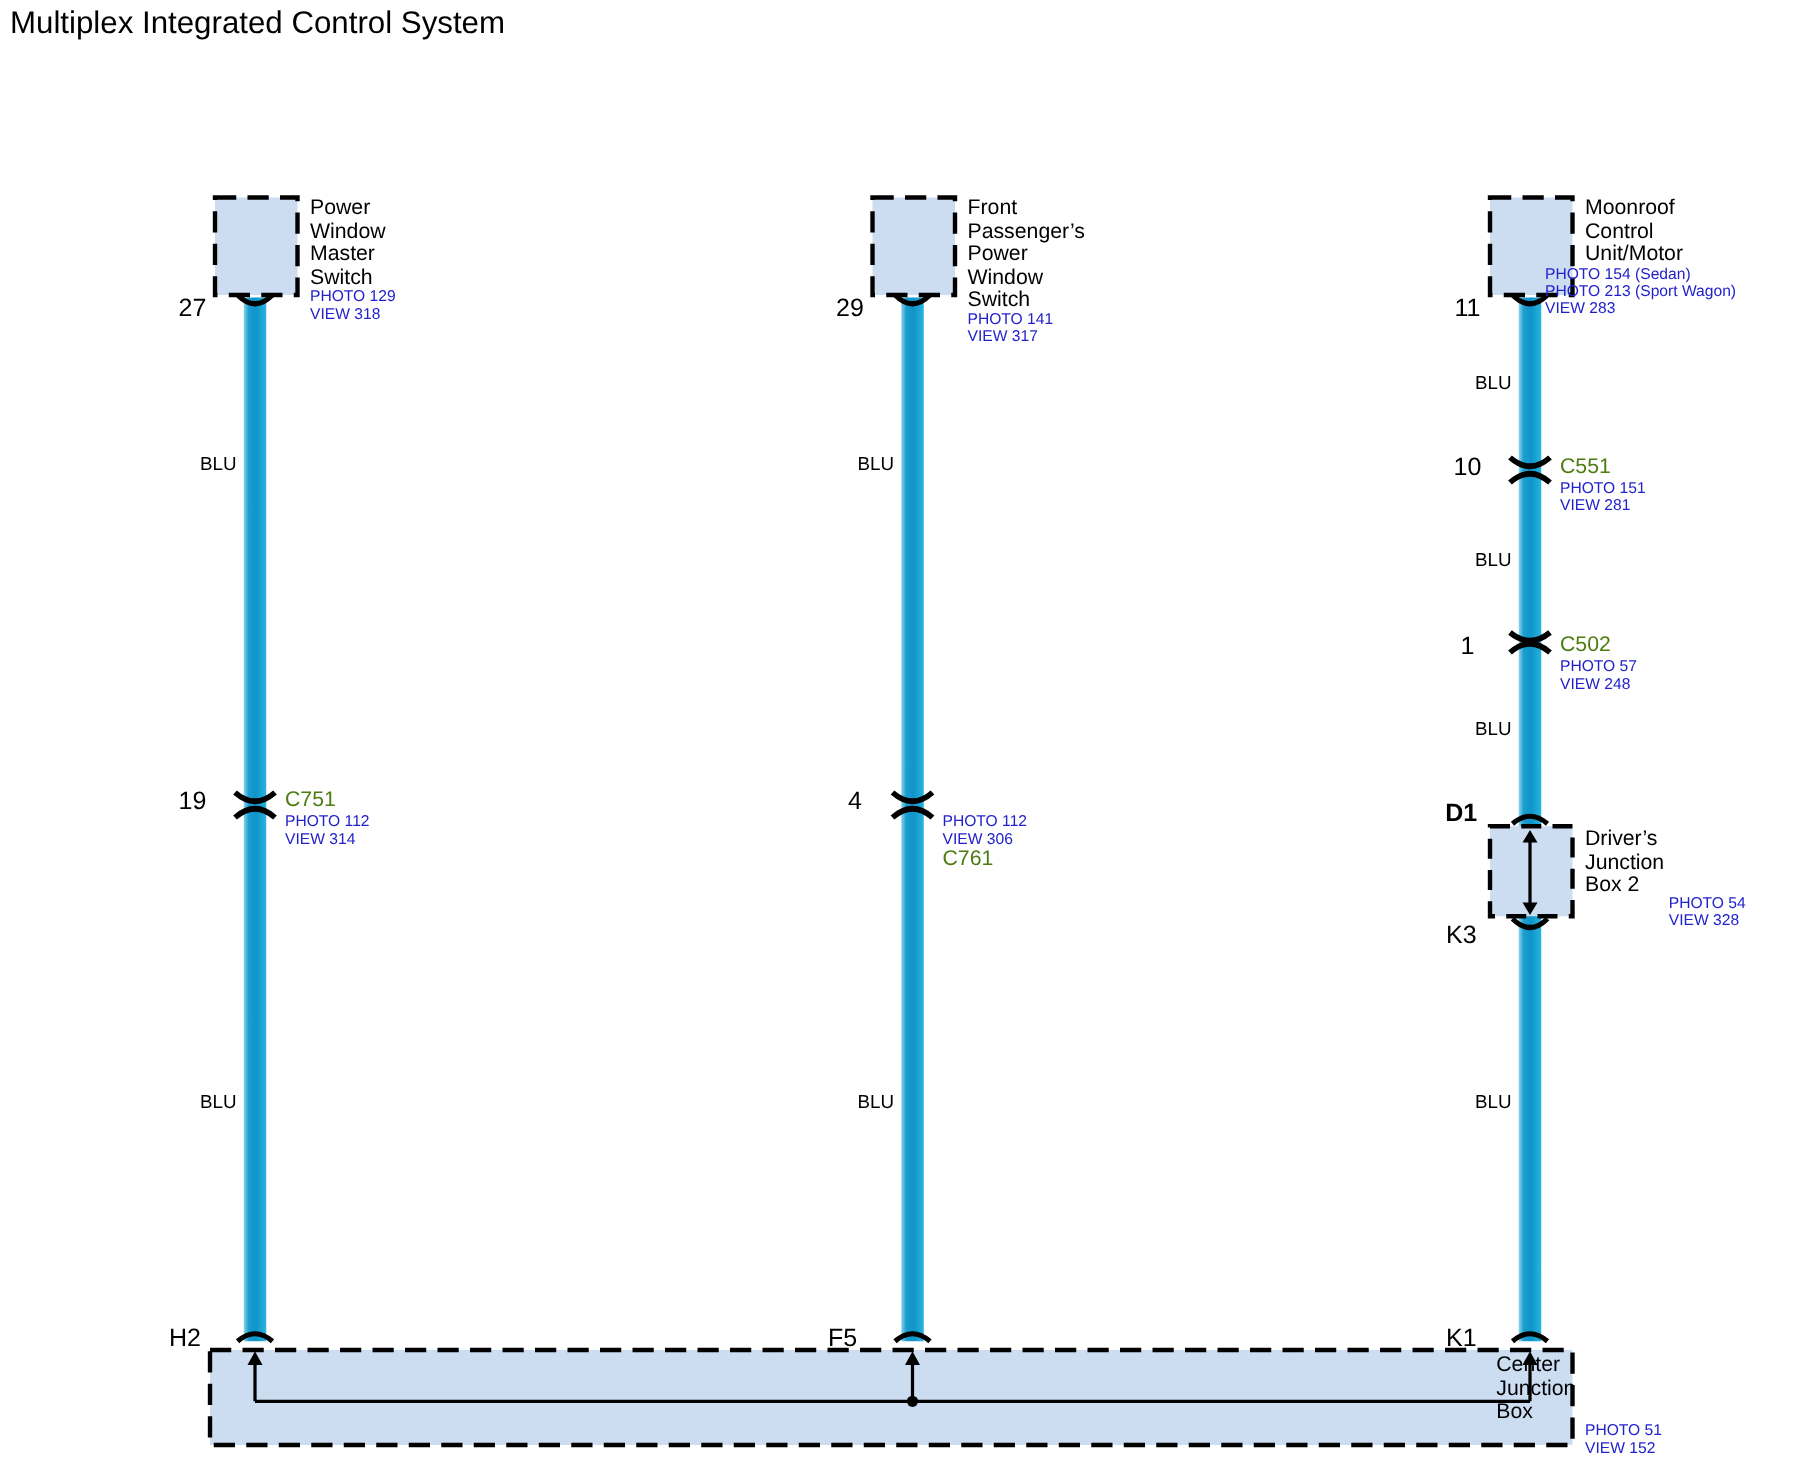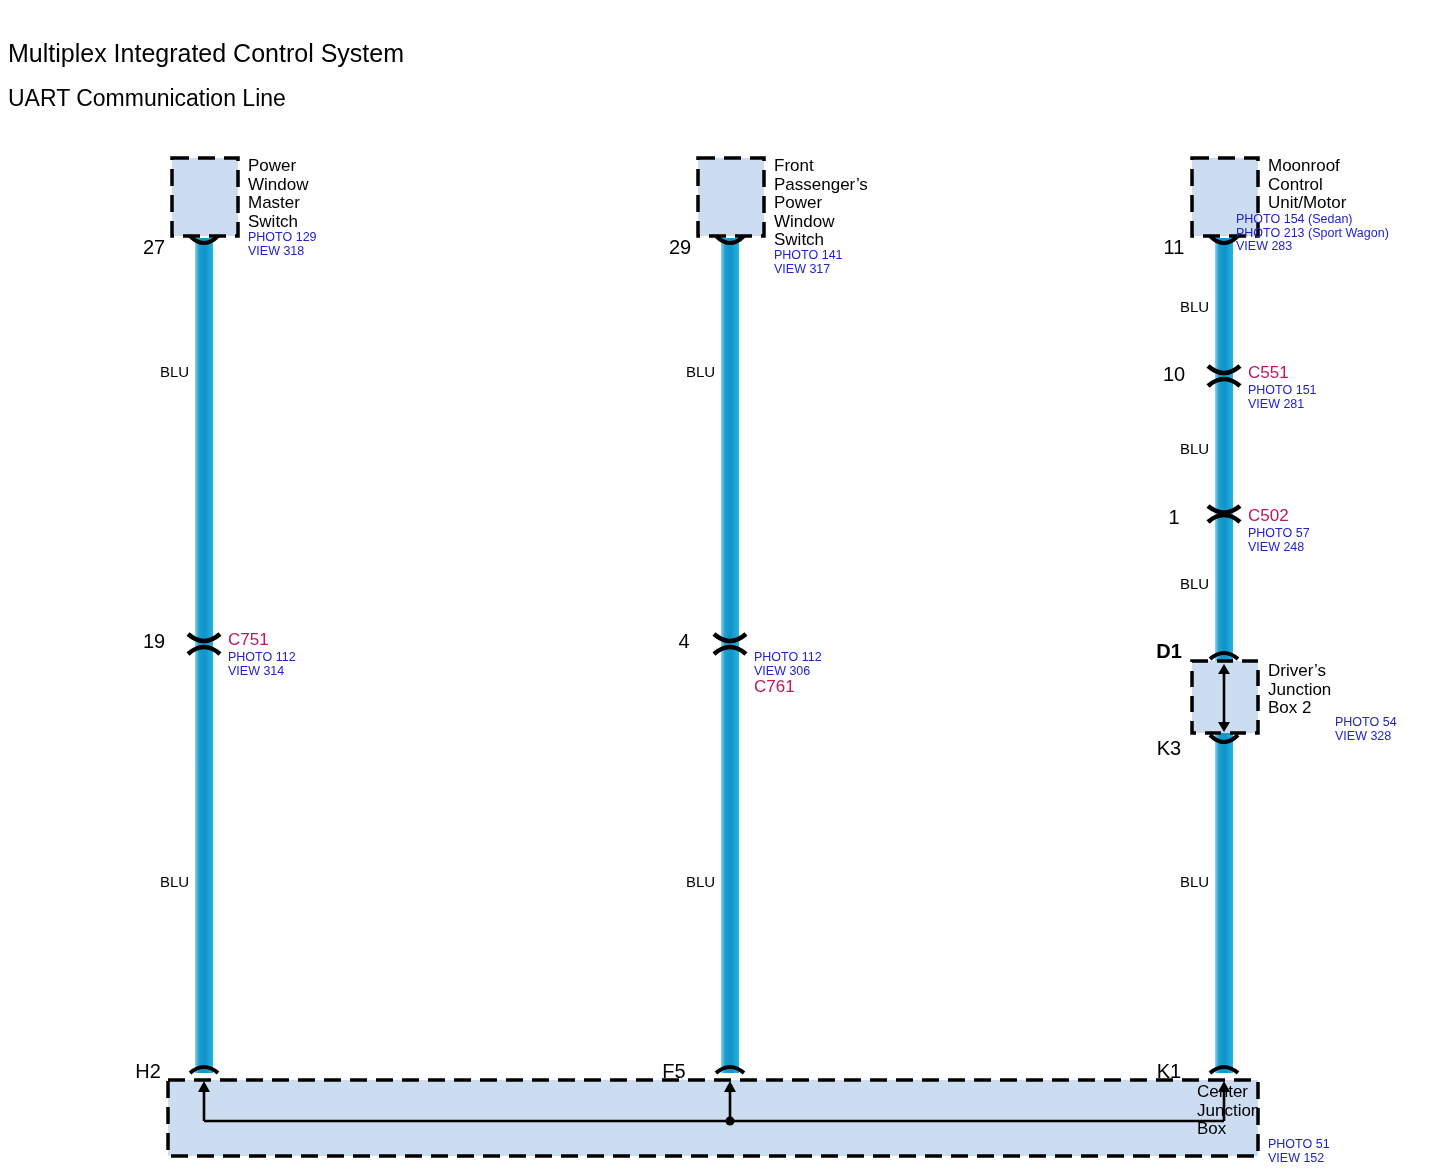--- a/index.html
+++ b/index.html
@@ -15,21 +15,20 @@
     overflow: hidden;
   }
   #diagram-root {
     position: absolute;
     inset: 0;
   }
   .title-block {
     position: absolute;
     left: 8px;
     top: 2px;
-    margin-top: 35px;
   }
   .title-main {
     font-size: 25px;
     color: #000000;
     line-height: 32px;
     white-space: nowrap;
   }
   .title-sub {
     font-size: 23px;
     color: #000000;
@@ -68,32 +67,31 @@
   }
   .wirelbl {
     position: absolute;
     font-size: 15px;
     color: #000000;
     white-space: nowrap;
   }
   .conn-name {
     position: absolute;
     font-size: 17px;
-    color: #be185d;
+    color: #4d7c0f;
     white-space: nowrap;
   }
 </style>
 </head>
 <body>
 
 <div id="diagram-root">
 
   <div class="title-block">
     <div class="title-main">Multiplex Integrated Control System</div>
-    <div class="title-sub">UART Communication Line</div>
   </div>
 
   <svg class="canvas" viewBox="0 0 1454 1174">
     <defs>
       <linearGradient id="wireGrad" x1="0" y1="0" x2="1" y2="0">
         <stop offset="0%" stop-color="#8fd3ea"></stop>
         <stop offset="22%" stop-color="#1b9ed0"></stop>
         <stop offset="55%" stop-color="#0f94c9"></stop>
         <stop offset="100%" stop-color="#29b4e0"></stop>
       </linearGradient>

